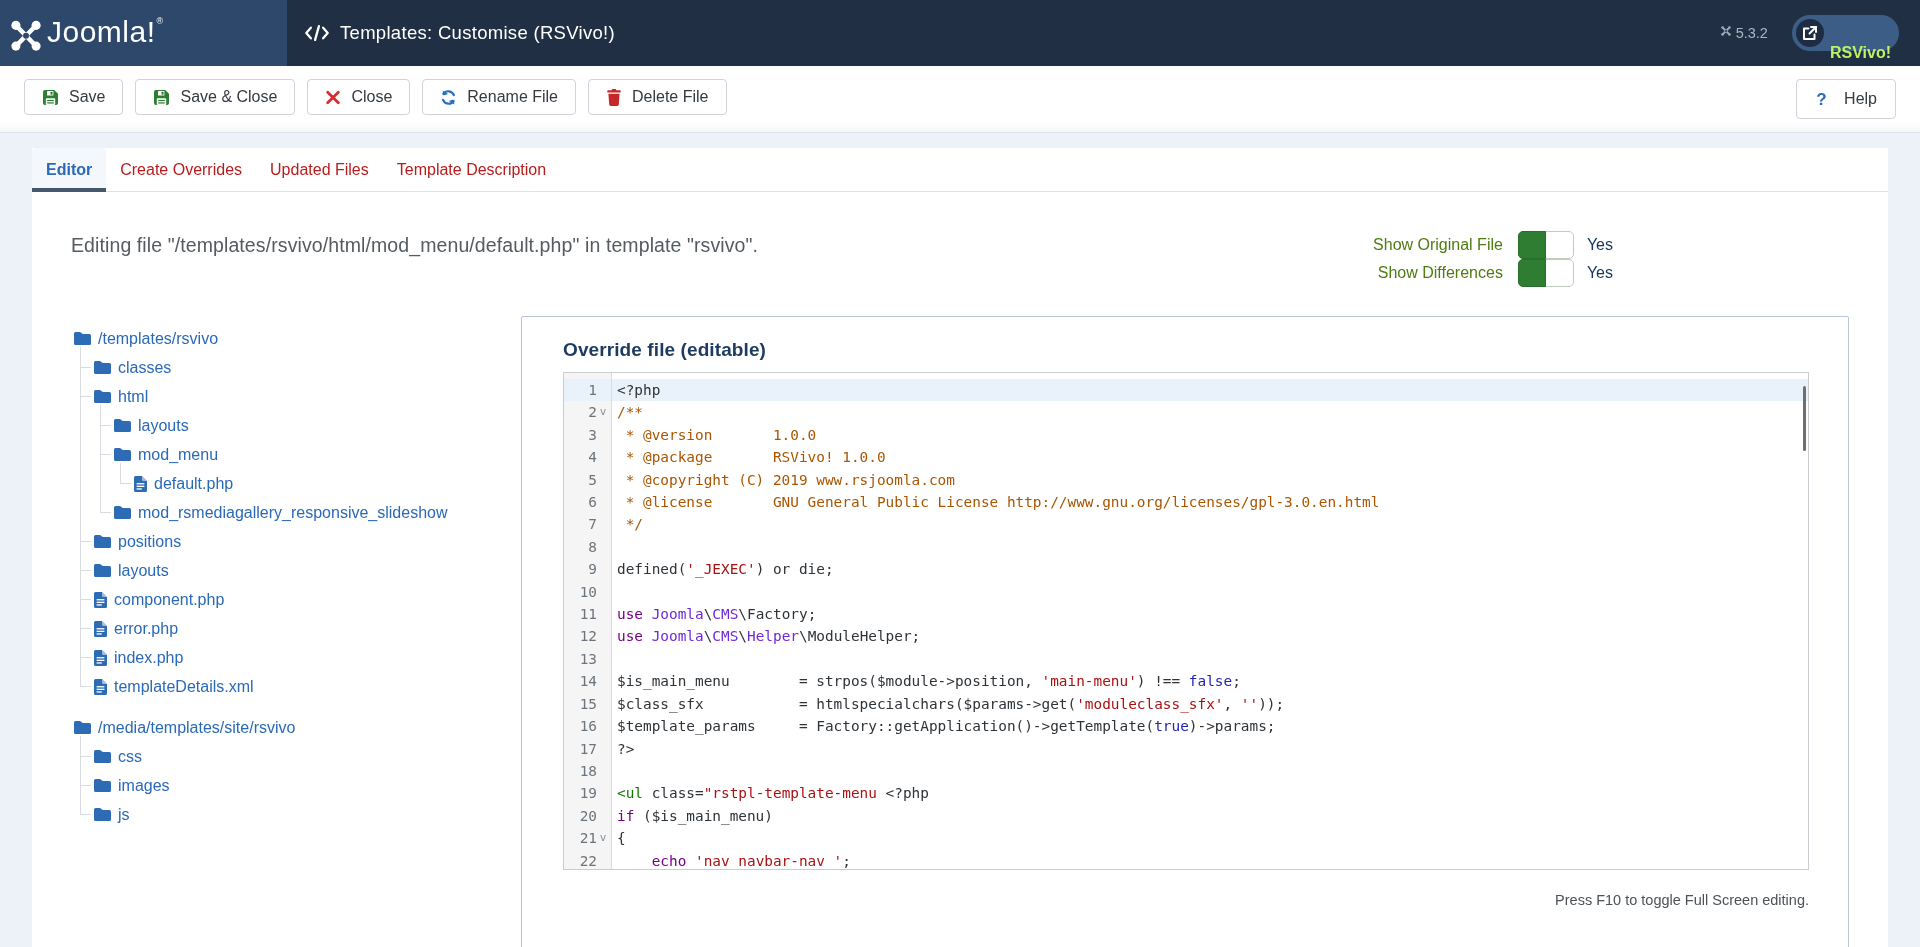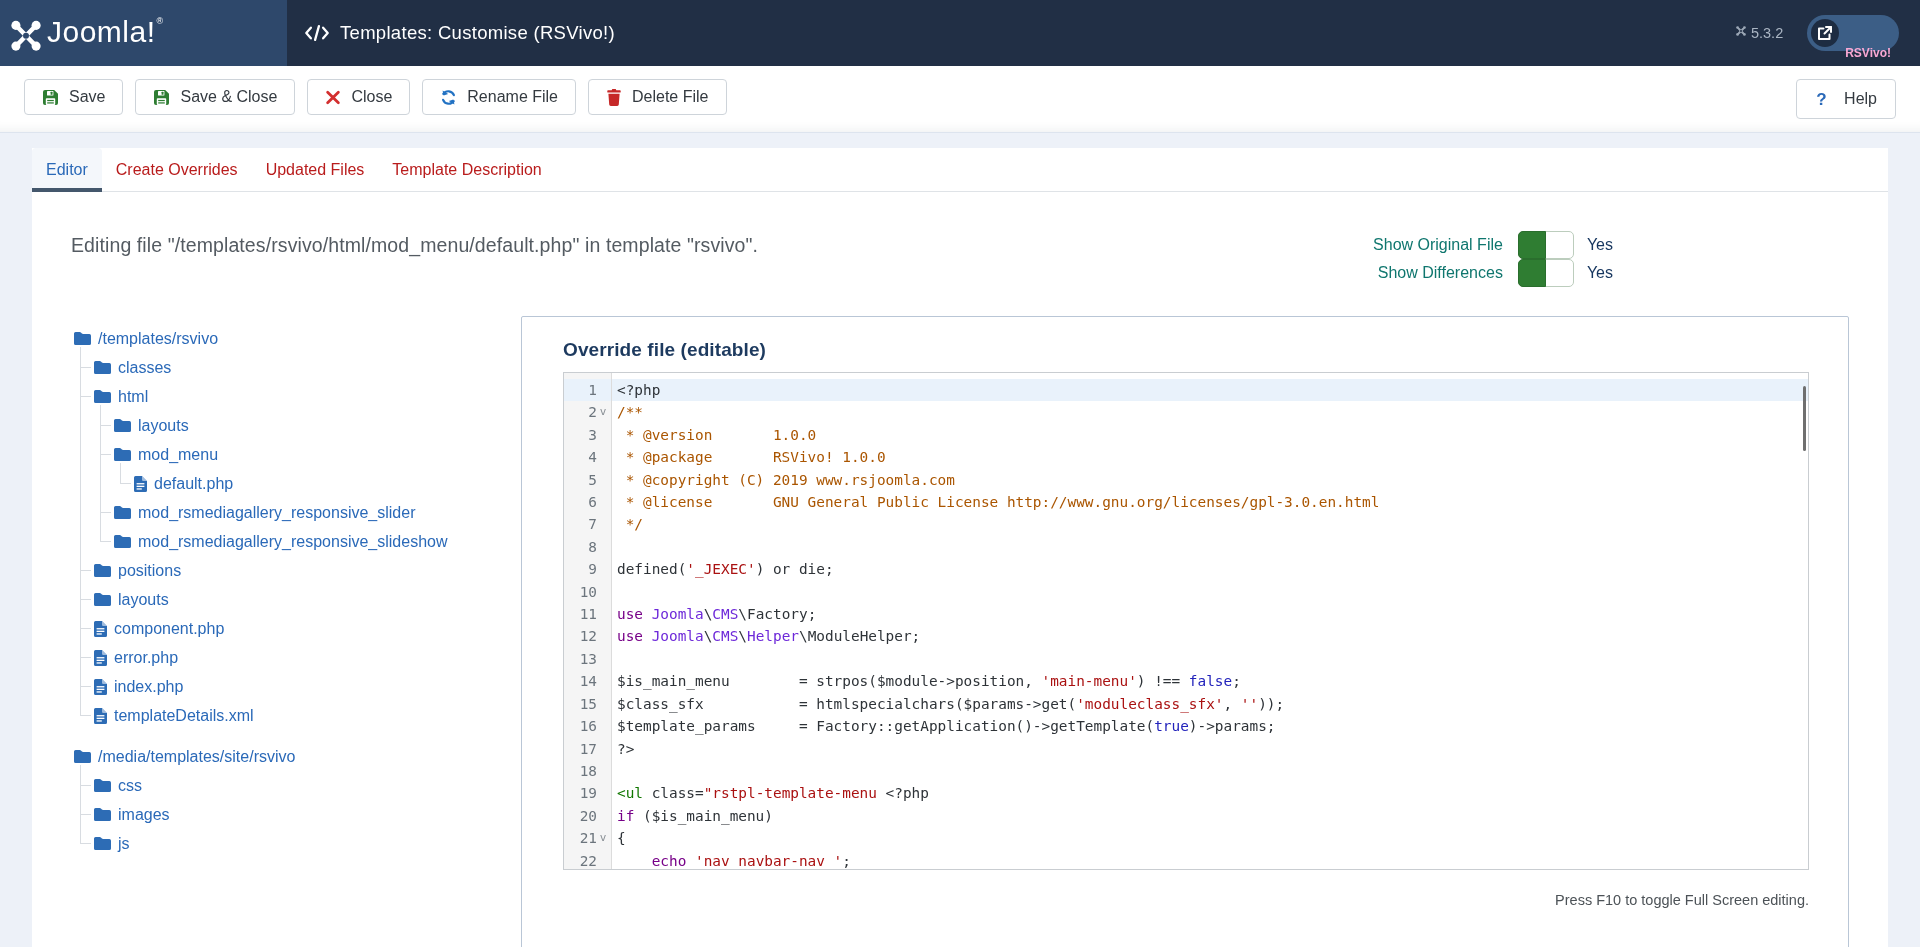--- a/index.html
+++ b/index.html
@@ -27,21 +27,21 @@
   .version-chip { display:flex; align-items:flex-start; color:#aab5c3; font-size:14.5px; margin-right:24px; }
   .version-chip .jglyph { width:12px; height:12px; margin-right:4px; opacity:0.9;}
   .preview-pill {
     height:36px; border-radius:18px; background:#3c5e86; display:flex; align-items:center;
     padding:0 8px 0 4px; border:none; cursor:pointer;
   }
   .preview-pill .pill-circle {
     width:28px; height:28px; border-radius:50%; background:#1d2c42; display:flex;
     align-items:center; justify-content:center; margin-right:6px; flex:none;
   }
-  .preview-pill .pill-label { color:#f9a8d4; font-size:12px; font-weight:700; letter-spacing:0;margin-top:40px; }
+  .preview-pill .pill-label { color:#bef264; font-size:16px; font-weight:700; letter-spacing:0;margin-top:40px; }
   
   .toolbar {
     background:#fff; height:67px; display:flex; align-items:flex-start;
     padding:13px 24px 0; border-bottom:1px solid #dde4ee;
     box-shadow: inset 0 -12px 12px -12px rgba(31,46,68,0.10);
   }
   .btn {
     height:36px; background:#fff; border:1px solid #ced4da; border-radius:4px;
     display:inline-flex; align-items:center; padding:0 17px; font-size:16px;
     color:#343a40; cursor:pointer; font-family:inherit;
@@ -52,34 +52,34 @@
   .btn-help { height:40px; padding:0 18px; }
   .btn-help .bicon { margin-right:16px; }
   
   .card { margin:15px 32px 0; background:#fff; min-height:799px; }
   .tabs { display:flex; border-bottom:1px solid #dfe3e7; height:44px; }
   .tab {
     display:flex; align-items:center; padding:0 14px; font-size:16px; color:#b91c1c;
     cursor:pointer; position:relative; background:transparent; border:none; font-family:inherit;
   }
   .tab.active {
-    color:var(--link, #3a6b9c); font-weight:400; background:#f4f7fb;
+    color:var(--link, #3a6b9c); font-weight:700; background:#f4f7fb;
     border-radius:4px 4px 0 0;
   }
   .tab.active::after {
     content:""; position:absolute; left:0; right:0; bottom:-1px; height:4px; background:var(--tab-underline, #44576c);
   }
   .content { padding:39px 39px 0; }
   
   .row-top { display:flex; }
   .editing-note { font-size:19.5px; color:#545b62; line-height:28px; letter-spacing:0.1px;}
   .toggles { margin-left:auto; margin-right:236px; display:flex; flex-direction:column; align-items:flex-end; }
   .toggle-row { display:flex; align-items:center; height:28px; justify-content:flex-end; }
   .toggle-row + .toggle-row { }
-  .toggle-label { font-size:16px; color:#0f766e; font-weight:400; }
+  .toggle-label { font-size:16px; color:#4d7c0f; font-weight:400; }
   .switch {
     width:56px; height:28px; border:1px solid #bccdbd; border-radius:5px; background:#fff;
     margin-left:15px; position:relative; cursor:pointer; flex:none;
   }
   .switch .knob {
     position:absolute; left:-1px; top:-1px; width:28px; height:28px;
     background:var(--toggle-on, #2f7d32); border-radius:5px 0 0 5px; border:1px solid #2a6e2d;
   }
   .toggle-state { font-size:16px; color:#15355e; margin-left:13px; }
   
@@ -358,30 +358,20 @@
                                 <path fill="#fff" opacity="0.55" d="M8 0l5 5H9.2A1.2 1.2 0 0 1 8 3.8z"></path>
                                 <rect x="2.6" y="7.1" width="7.8" height="1.3" fill="#fff"></rect>
                                 <rect x="2.6" y="9.7" width="7.8" height="1.3" fill="#fff"></rect>
                                 <rect x="2.6" y="12.3" width="5.2" height="1.3" fill="#fff"></rect>
                               </svg>
                             </span>
                             <span>default.php</span>
                           </span>
                         </li>
                       </ul>
-                    </li>
-                    <li>
-                      <span class="trow">
-                        <span class="ticon">
-                          <svg width="17" height="15" viewBox="0 0 17 15">
-                            <path fill="#2d6cb5" d="M0 2.6A1.6 1.6 0 0 1 1.6 1h4.1c.5 0 .9.2 1.2.5l1 1.1c.3.3.7.5 1.2.5h6.3A1.6 1.6 0 0 1 17 4.7v7.7a1.6 1.6 0 0 1-1.6 1.6H1.6A1.6 1.6 0 0 1 0 12.4z"></path>
-                          </svg>
-                        </span>
-                        <span>mod_rsmediagallery_responsive_slider</span>
-                      </span>
                     </li>
                     <li>
                       <span class="trow">
                         <span class="ticon">
                           <svg width="17" height="15" viewBox="0 0 17 15">
                             <path fill="#2d6cb5" d="M0 2.6A1.6 1.6 0 0 1 1.6 1h4.1c.5 0 .9.2 1.2.5l1 1.1c.3.3.7.5 1.2.5h6.3A1.6 1.6 0 0 1 17 4.7v7.7a1.6 1.6 0 0 1-1.6 1.6H1.6A1.6 1.6 0 0 1 0 12.4z"></path>
                           </svg>
                         </span>
                         <span>mod_rsmediagallery_responsive_slideshow</span>
                       </span>

